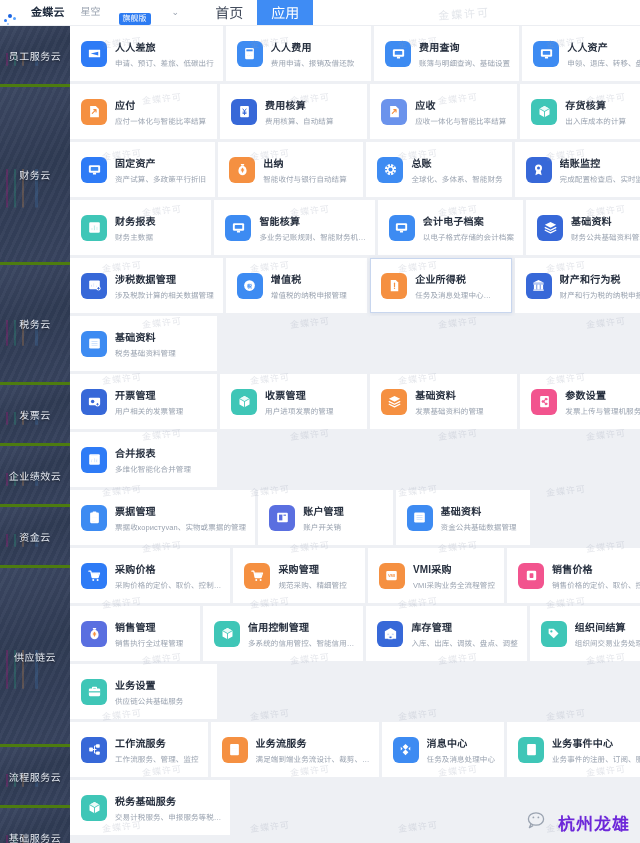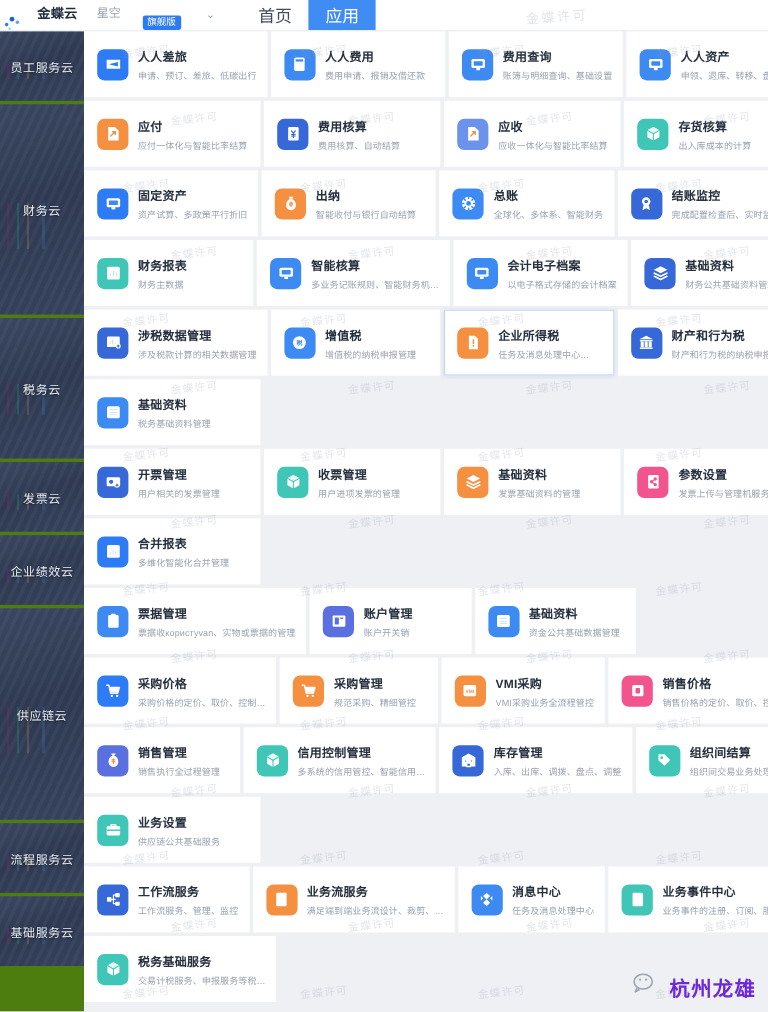--- a/index.html
+++ b/index.html
@@ -214,20 +214,24 @@
         <div class="tex"></div>
         <span class="cat-label">税务云</span>
       </div>
       <div class="cat" style="height: 58px; flex: 0 0 58px;">
         <div class="tex"></div>
         <span class="cat-label">发票云</span>
       </div>
       <div class="cat" style="height: 58px; flex: 0 0 58px;">
         <div class="tex"></div>
         <span class="cat-label">企业绩效云</span>
+      </div>
+      <div class="cat" style="height: 58px; flex: 0 0 58px;">
+        <div class="tex"></div>
+        <span class="cat-label">资金云</span>
       </div>
       <div class="cat" style="height: 176px; flex: 0 0 176px;">
         <div class="tex"></div>
         <span class="cat-label">供应链云</span>
       </div>
       <div class="cat" style="height: 58px; flex: 0 0 58px;">
         <div class="tex"></div>
         <span class="cat-label">流程服务云</span>
       </div>
       <div class="cat" style="height: 58px; flex: 0 0 58px;">

